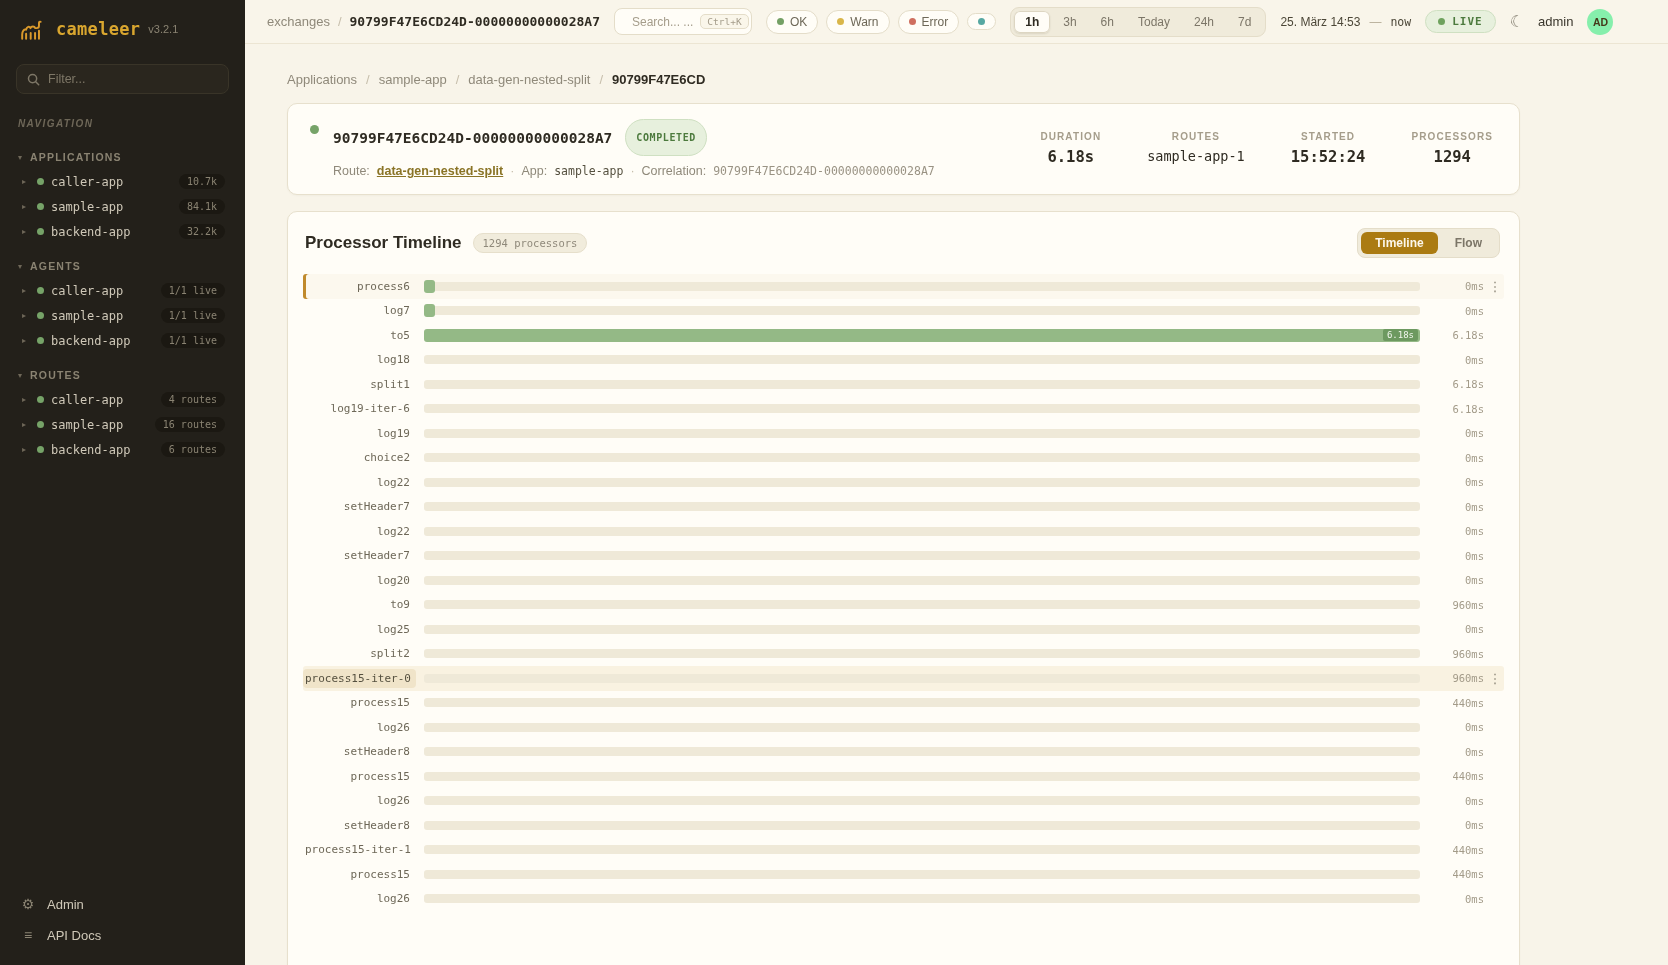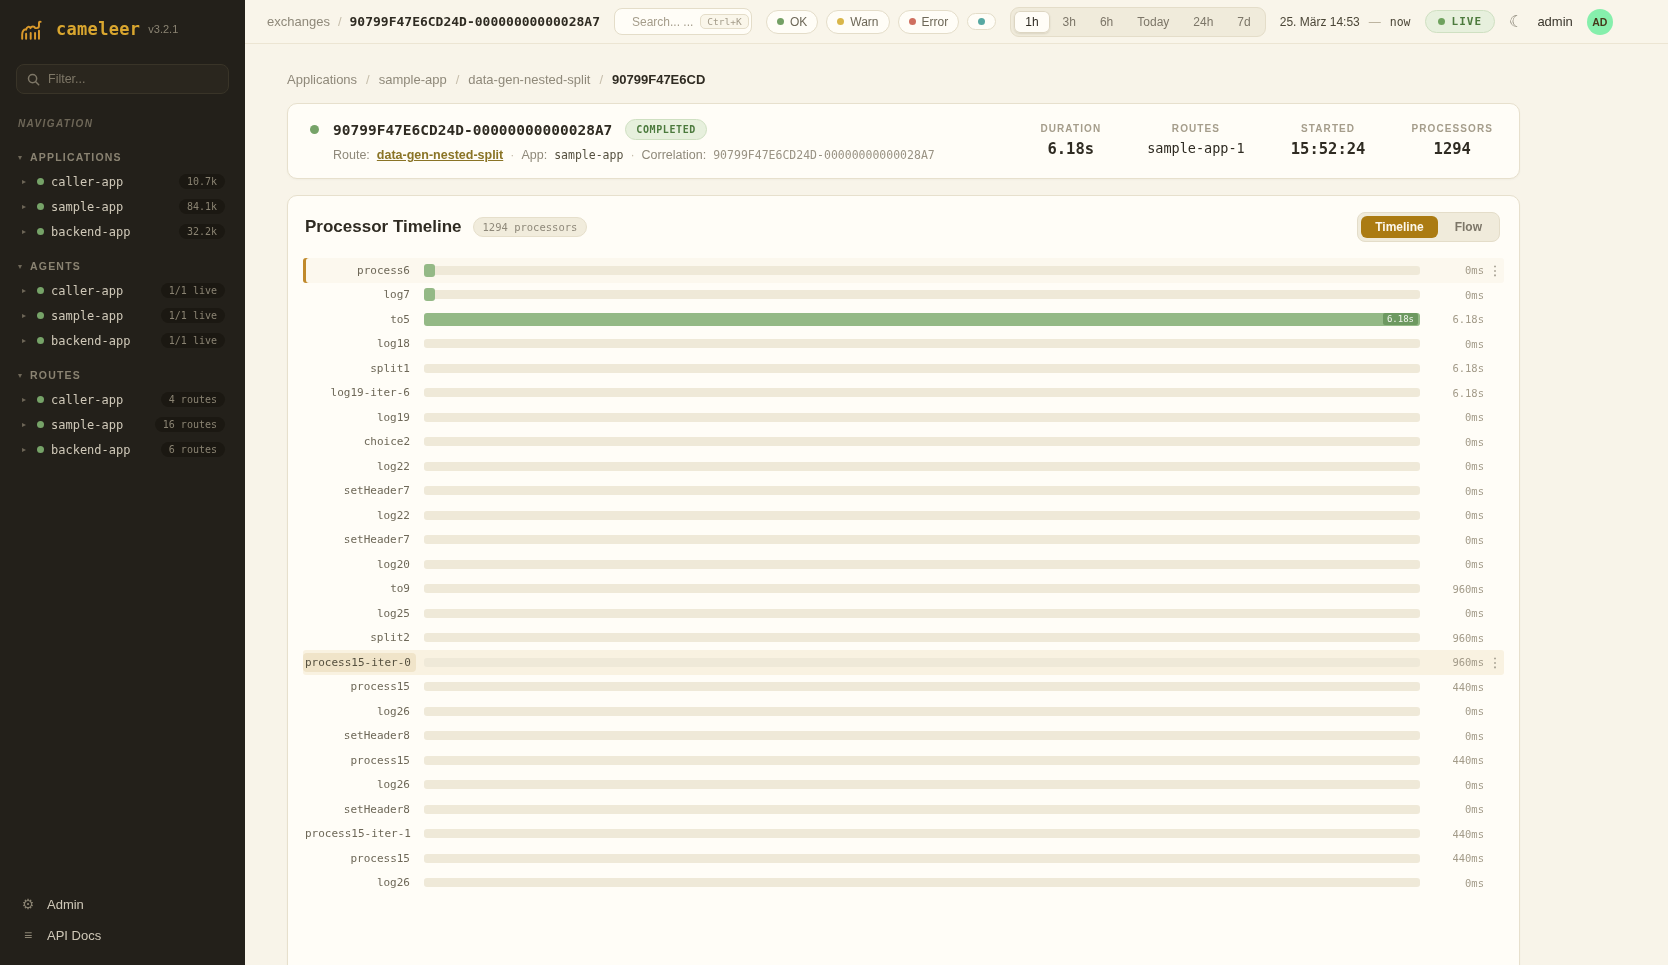--- a/index.html
+++ b/index.html
@@ -42,21 +42,21 @@
   .crumb-id { font-family:"DejaVu Sans Mono", monospace; font-size:13px; font-weight:700; color:#2f2b22; }
   .searchbox { display:flex; align-items:center; gap:7px; background:#fffdf7; border:1px solid #e4ddc9; border-radius:8px; padding:5px 8px 5px 10px; min-width:138px; cursor:text; }
   .search-ph { font-size:12px; color:#a59d8b; white-space:nowrap; }
   .kbd { margin-left:auto; border:1px solid #e4ddc9; background:#faf6ea; border-radius:5px; padding:1px 6px; font-family:"DejaVu Sans Mono", monospace; font-size:9.5px; color:#a59d8b; }
   .chips { display:flex; gap:8px; align-items:center; }
   .chip { display:flex; align-items:center; gap:6px; border:1px solid #e4ddc9; background:#fffdf7; border-radius:999px; padding:4px 10px; font-size:12px; color:#6e6858; cursor:pointer; }
   .chip-label:empty { display:none; }
   .right-cluster { margin-left:auto; display:flex; align-items:center; gap:14px; }
   .seg { display:flex; gap:2px; background:#f0ebdb; border:1px solid #e4ddc9; border-radius:9px; padding:3px; }
   .seg-btn { border:none; background:transparent; padding:4px 11px; font-size:12px; color:#7c7668; border-radius:6px; cursor:pointer; font-family:"Liberation Sans", sans-serif; }
-  .seg-btn.active { background:#fffdf7; box-shadow:0 1px 2px rgba(60,50,20,.12), inset 0 0 0 1px #ddd6c2; font-weight:400; color:#2f2b22; }
+  .seg-btn.active { background:#fffdf7; box-shadow:0 1px 2px rgba(60,50,20,.12), inset 0 0 0 1px #ddd6c2; font-weight:700; color:#2f2b22; }
   .daterange { display:flex; align-items:center; gap:9px; font-size:12px; color:#4c4738; white-space:nowrap; }
   .dr-sep { color:#b5ac97; }
   .dr-now { font-family:"DejaVu Sans Mono", monospace; font-size:11.5px; }
   .live-badge { display:flex; align-items:center; gap:7px; background:#e7f0dd; border:1px solid #cfe0c2; border-radius:999px; padding:4px 12px; font-family:"DejaVu Sans Mono", monospace; font-size:11px; font-weight:700; color:#4c7a3d; letter-spacing:1px; cursor:pointer; }
   .live-dot { width:7px; height:7px; border-radius:50%; background:#6fa25e; }
   .moon { font-size:16px; color:#7c7668; cursor:pointer; }
   .admin-name { font-size:13px; color:#3a362c; }
   .avatar { width:26px; height:26px; border-radius:50%; background:#86efac; color:#45381a; font-size:10.5px; font-weight:700; display:flex; align-items:center; justify-content:center; cursor:pointer; }
 
   
@@ -67,21 +67,21 @@
   .pc-current { color:#2f2b22; font-weight:700; }
 
   .card { background:#fffdf7; border:1px solid #e7e0cd; border-radius:10px; box-shadow:0 1px 2px rgba(80,70,40,.04); }
 
   
   .exchange-card { display:flex; align-items:center; justify-content:space-between; padding:15px 26px 16px 22px; }
   .ex-left { display:flex; }
   .ex-dot { width:9px; height:9px; border-radius:50%; background:#76a368; margin:6px 14px 0 0; flex:none; }
   .ex-title-row { display:flex; align-items:center; gap:13px; }
   .ex-title { font-family:"DejaVu Sans Mono", monospace; font-size:14.5px; font-weight:700; color:#2f2b22; }
-  .ex-status { font-family:"DejaVu Sans Mono", monospace; font-size:10px; font-weight:700; letter-spacing:0.6px; color:#4c7a3d; background:#e7f0dd; border:1px solid #cfe0c2; border-radius:999px; padding:4px 10px; }
+  .ex-status { font-family:"DejaVu Sans Mono", monospace; font-size:10px; font-weight:700; letter-spacing:0.6px; color:#4c7a3d; background:#e7f0dd; border:1px solid #cfe0c2; border-radius:999px; padding:12px 10px; }
   .ex-meta { display:flex; align-items:center; gap:7px; margin-top:8px; font-size:12.5px; color:#8f897a; }
   .m-link { color:#8a7426; text-decoration:underline; font-weight:600; cursor:pointer; }
   .m-dot { color:#c6beab; }
   .m-mono { font-family:"DejaVu Sans Mono", monospace; font-size:11.5px; color:#55503f; }
   .m-mono.dim { color:#9a9384; }
   .ex-stats { display:flex; gap:46px; align-items:flex-start; }
   .stat { text-align:center; }
   .stat-label { font-size:10px; font-weight:700; letter-spacing:1.1px; color:#a59d8b; margin-bottom:6px; }
   .stat-value { font-family:"DejaVu Sans Mono", monospace; font-size:15.5px; font-weight:700; color:#2f2b22; }
   .stat-value.mid { font-size:13.5px; font-weight:500; }

